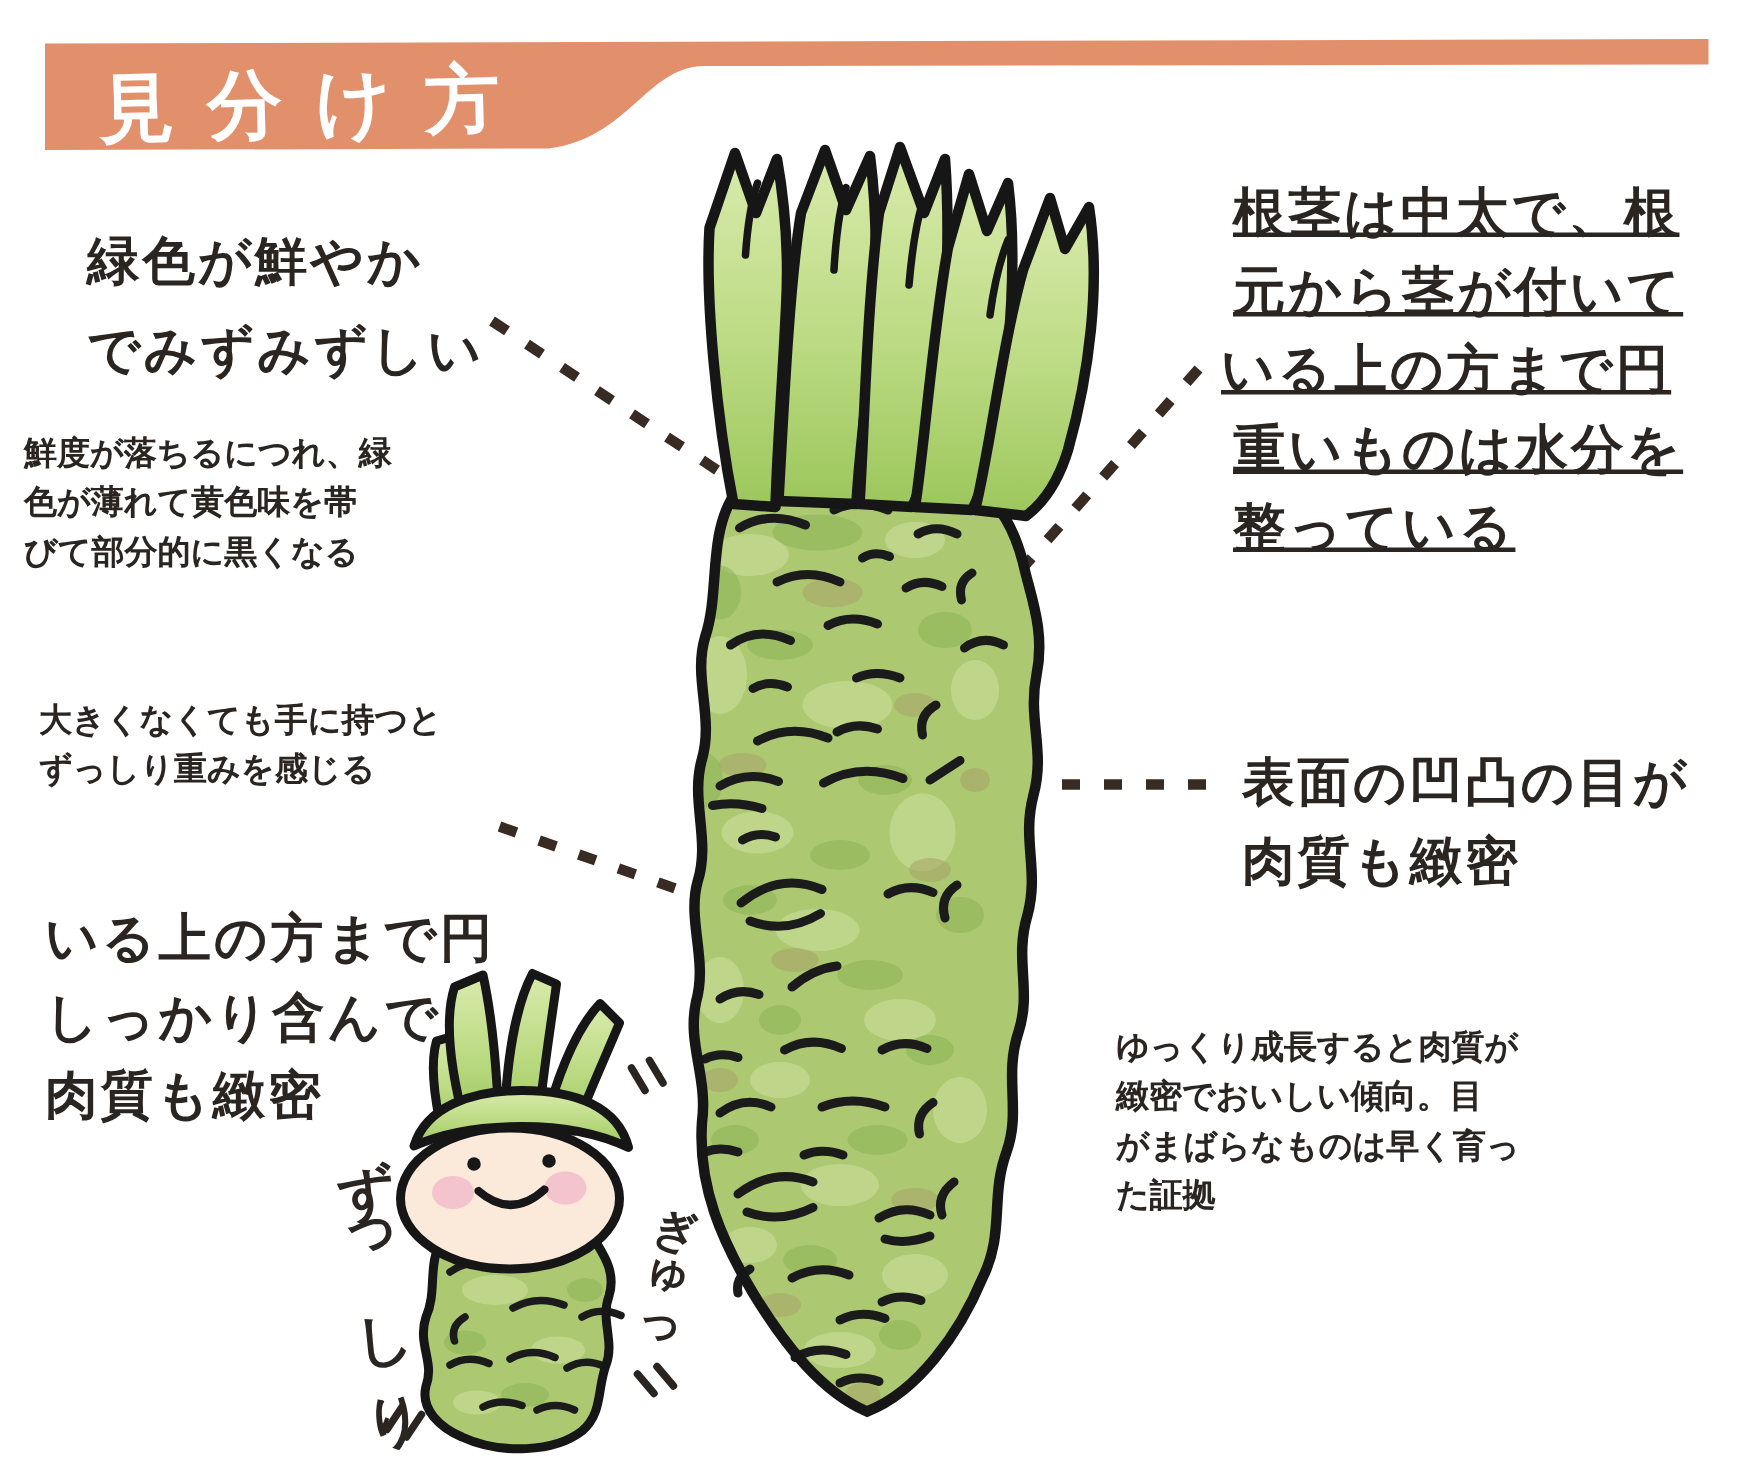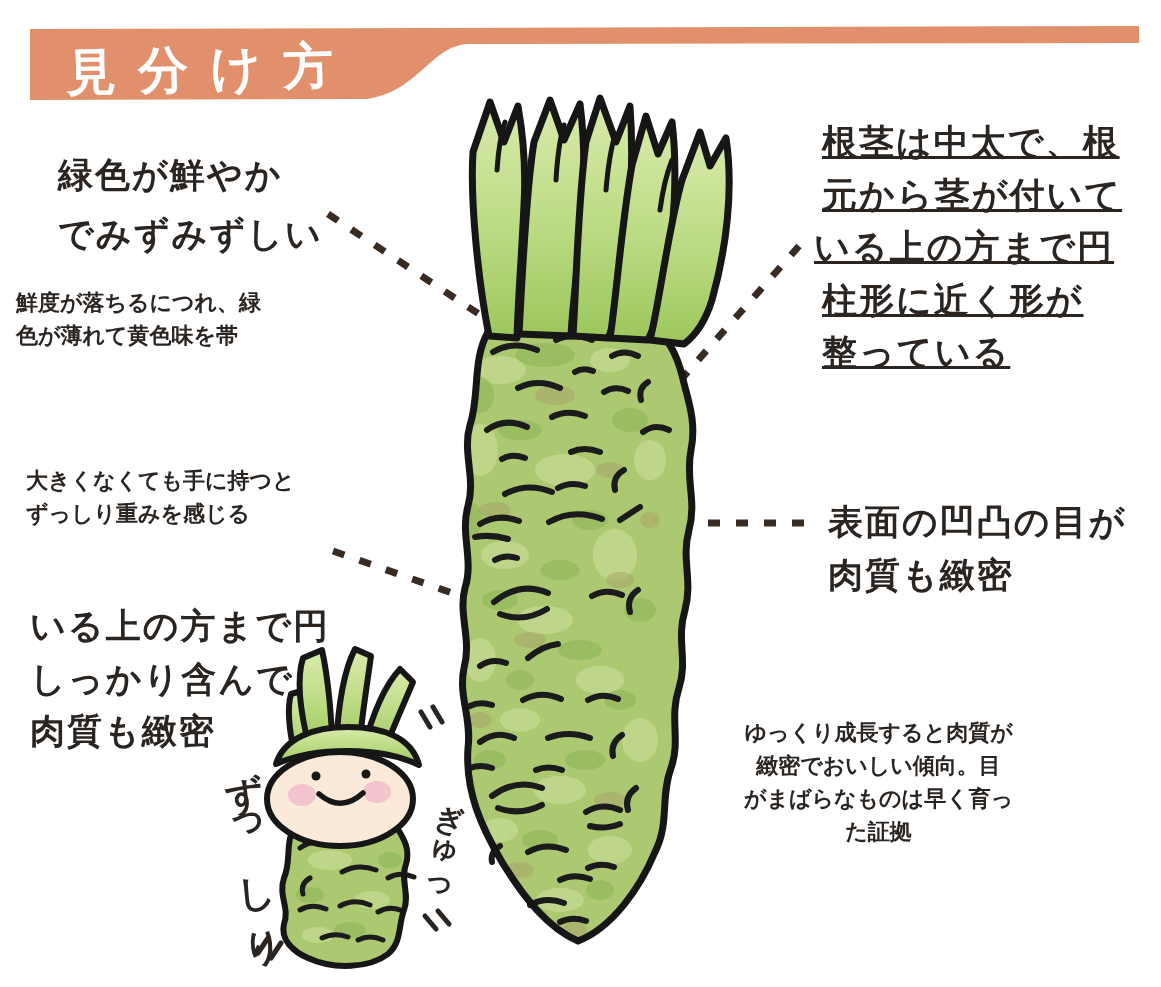--- a/index.html
+++ b/index.html
@@ -254,47 +254,48 @@
   </svg>
 
   <div class="note wide-lh" style="left:58px;top:146px;">
     <div>緑色が鮮やか</div>
     <div>でみずみずしい</div>
   </div>
 
   <div class="note tight" style="left:16px;top:286px;">
     <div>鮮度が落ちるにつれ、緑</div>
     <div>色が薄れて黄色味を帯</div>
+    <div>びて部分的に黒くなる</div>
   </div>
 
   <div class="note tight" style="left:26px;top:464px;">
     <div>大きくなくても手に持つと</div>
     <div>ずっしり重みを感じる</div>
   </div>
 
   <div class="note" style="left:30px;top:600px;">
     <div>いる上の方まで円</div>
     <div>しっかり含んで</div>
     <div>肉質も緻密</div>
   </div>
 
   <div class="note" style="left:822px;top:116px;text-decoration:underline;">
     <div>根茎は中太で、根</div>
     <div>元から茎が付いて</div>
     <div style="margin-left:-8px">いる上の方まで円</div>
-    <div>柱形に近く形が</div>
+    <div>重いものは水分を</div>
     <div>整っている</div>
   </div>
 
   <div class="note" style="left:828px;top:496px;">
     <div>表面の凹凸の目が</div>
     <div>肉質も緻密</div>
   </div>
 
-  <div class="note tight" style="left:744px;top:716px;text-align:center;">
+  <div class="note tight" style="left:744px;top:682px;">
     <div>ゆっくり成長すると肉質が</div>
     <div>緻密でおいしい傾向。目</div>
     <div>がまばらなものは早く育っ</div>
     <div>た証拠</div>
   </div>
 
   <div class="sfx sfx-left">ずっしり</div>
   <div class="sfx sfx-right">ぎゅっ</div>
 
 </div>

